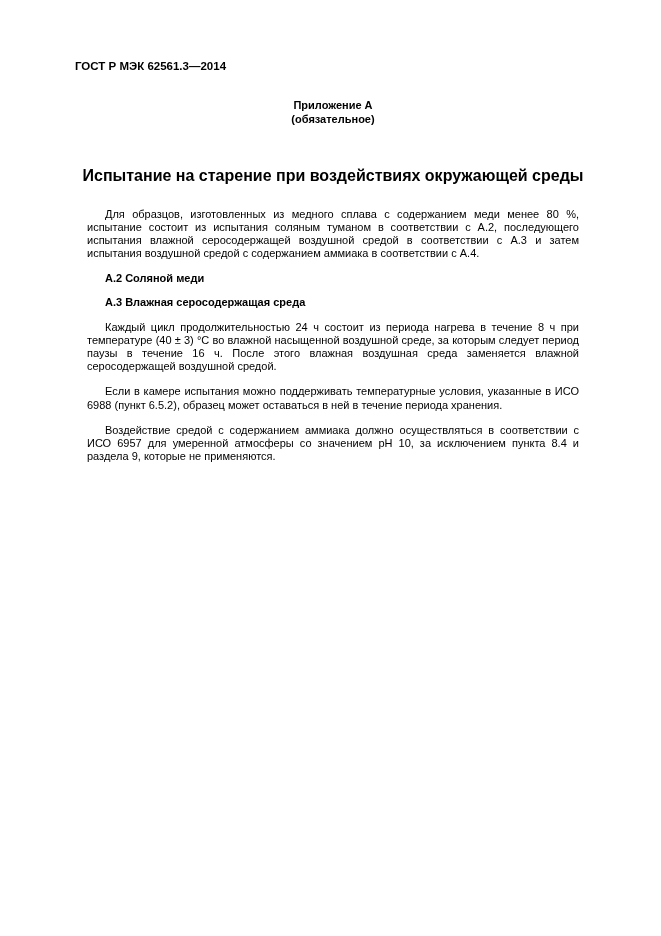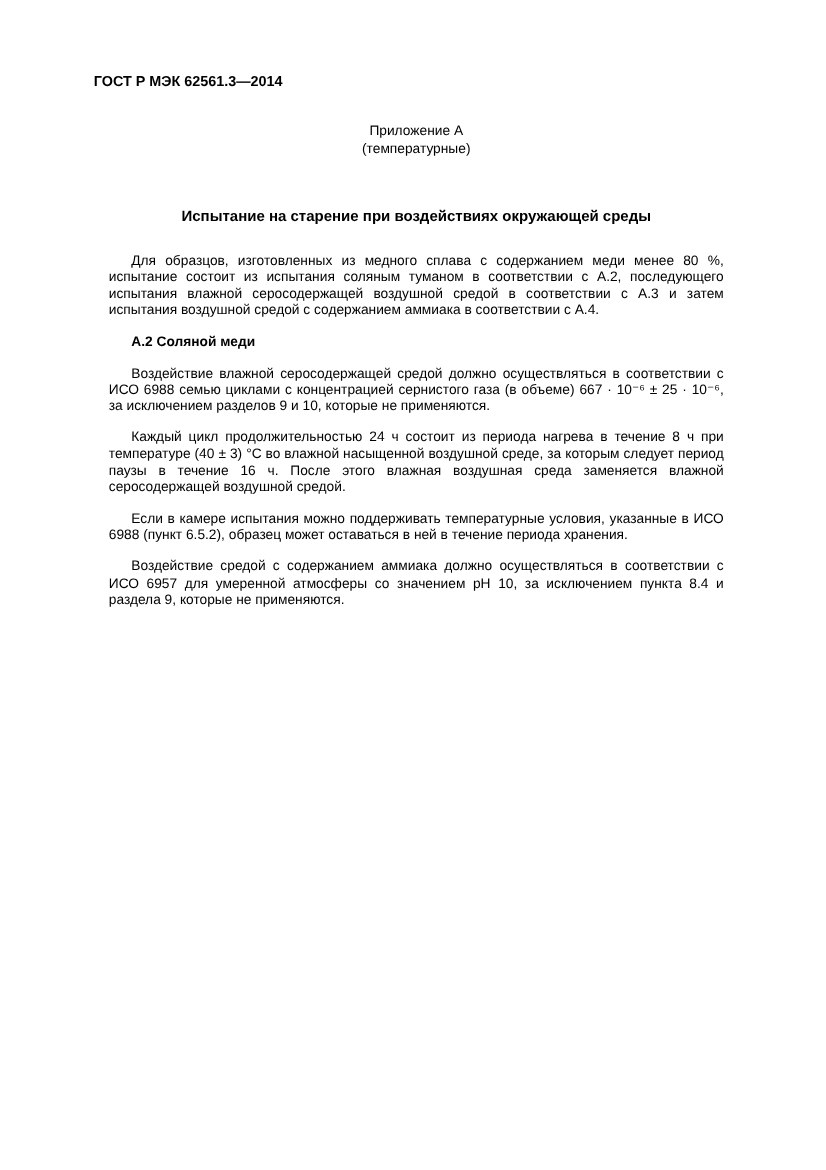--- a/index.html
+++ b/index.html
@@ -21,29 +21,29 @@
     overflow: hidden;
   }
   .doc-header {
     font-weight: bold;
     font-size: 11.5px;
     text-align: left;
   }
   .annex-block {
     margin-top: 24px;
     text-align: center;
-    font-weight: normal;
+    font-weight: bold;
     font-size: 11px;
     line-height: 1.3;
   }
   .annex-title {
     margin-top: 40px;
     text-align: center;
     font-weight: bold;
-    font-size: 12px;
+    font-size: 16px;
   }
   .content {
     margin-top: 22px;
   }
   .section-heading {
     font-weight: bold;
     margin: 10px 0 6px 30px;
     font-size: 11px;
   }
   .para {
@@ -62,32 +62,32 @@
 </style>
 </head>
 <body>
 
 <div class="page">
 
   <div class="doc-header">ГОСТ Р МЭК 62561.3—2014</div>
 
   <div class="annex-block">
     <div>Приложение А</div>
-    <div>(температурные)</div>
+    <div>(обязательное)</div>
   </div>
 
   <div class="annex-title">Испытание на старение при воздействиях окружающей среды</div>
 
   <div class="content">
 
     <p class="para">Для образцов, изготовленных из медного сплава с содержанием меди менее 80 %, испытание состоит из испытания соляным туманом в соответствии с А.2, последующего испытания влажной серосодержащей воздушной средой в соответствии с А.3 и затем испытания воздушной средой с содержанием аммиака в соответствии с А.4.</p>
 
     <div class="section-heading">А.2  Соляной меди</div>
 
-    <p class="para">Воздействие влажной серосодержащей средой должно осуществляться в соответствии с ИСО 6988 семью циклами с концентрацией сернистого газа (в объеме) 667 · 10⁻⁶ ± 25 · 10⁻⁶, за исключением разделов 9 и 10, которые не применяются.</p>
+    <div class="section-heading">А.3  Влажная серосодержащая среда</div>
     <p class="para">Каждый цикл продолжительностью 24 ч состоит из периода нагрева в течение 8 ч при температуре (40 ± 3) °С во влажной насыщенной воздушной среде, за которым следует период паузы в течение 16 ч. После этого влажная воздушная среда заменяется влажной серосодержащей воздушной средой.</p>
     <p class="para">Если в камере испытания можно поддерживать температурные условия, указанные в ИСО 6988 (пункт 6.5.2), образец может оставаться в ней в течение периода хранения.</p>
 
     <p class="para">Воздействие средой с содержанием аммиака должно осуществляться в соответствии с ИСО 6957 для умеренной атмосферы со значением рН 10, за исключением пункта 8.4 и раздела 9, которые не применяются.</p>
 
   </div>
 
   <div class="page-number">8</div>
 
 </div>

